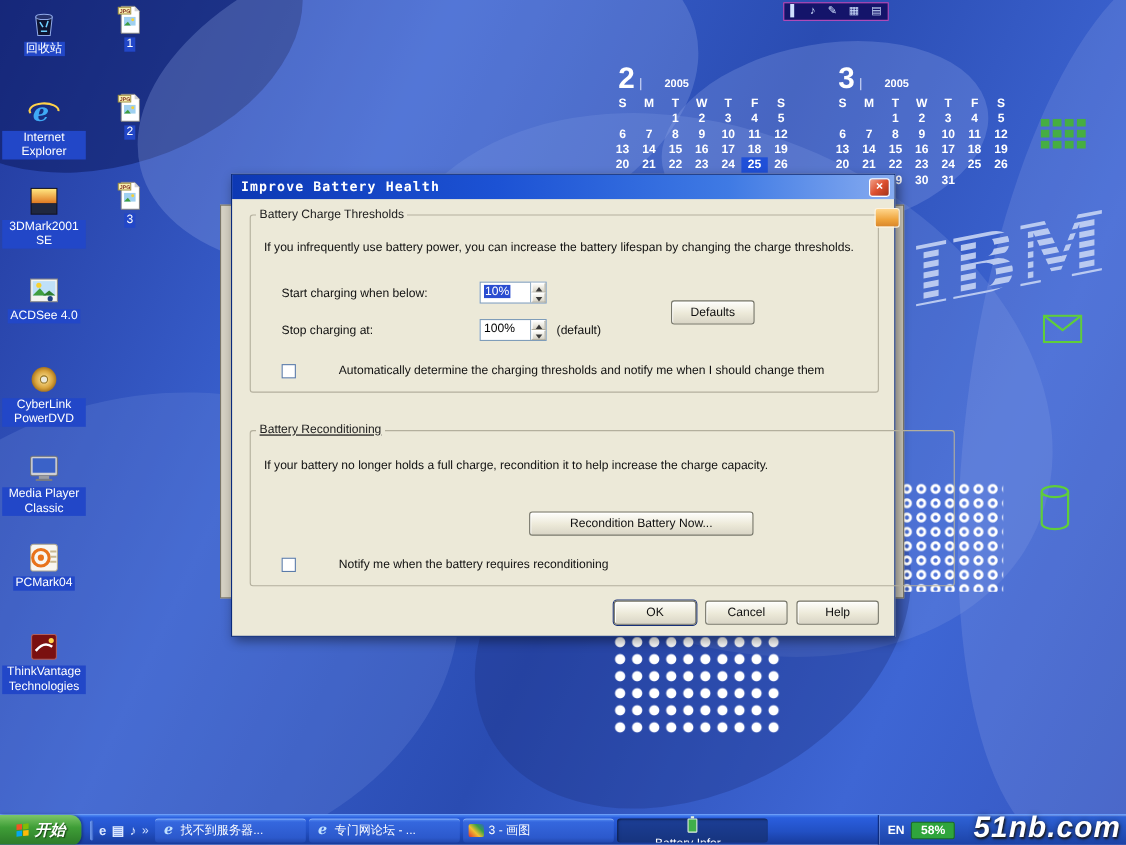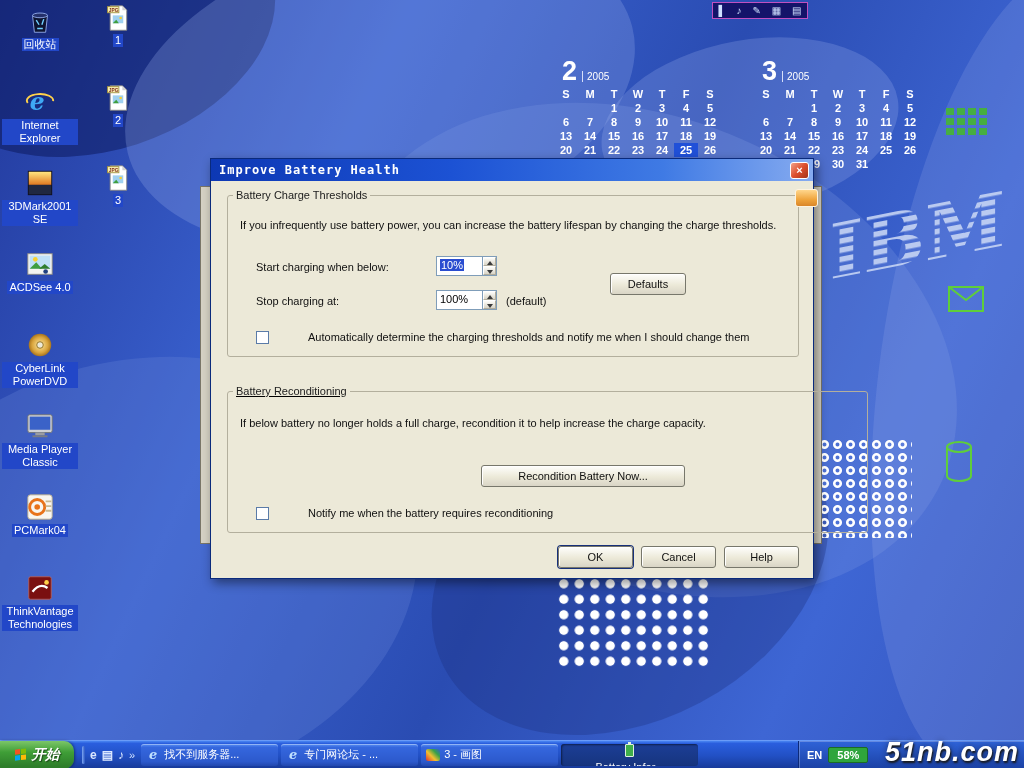--- a/index.html
+++ b/index.html
@@ -36,21 +36,21 @@
   #iconcol2{position:absolute;left:92px;top:0px;width:52px;z-index:5;}
   .dicon{height:81px;display:flex;flex-direction:column;align-items:center;cursor:pointer;}
   #iconcol2 .dicon{height:80px;}
   .ic{height:32px;display:flex;align-items:flex-end;justify-content:center;}
   .dlbl{margin-top:2px;background:#2247c8;color:#fff;padding:0 2px;text-align:center;line-height:13px;max-width:76px;}
 
   
   .cal{position:absolute;top:52px;width:172px;color:#fff;z-index:4;}
   .calhead{height:32px;display:flex;align-items:flex-end;padding-left:8px;margin-bottom:3px;}
   .calnum{font-size:27px;font-weight:bold;line-height:25px;}
-  .calyear{font-size:10px;font-weight:normal;border-left:1px solid #d6def8;margin-left:5px;padding-left:4px;margin-bottom:2px;}
+  .calyear{font-size:10px;font-weight:bold;border-left:1px solid #d6def8;margin-left:5px;padding-left:21px;margin-bottom:2px;}
   .calrow{display:flex;height:14px;}
   .calcell{width:24px;text-align:center;font-size:11px;font-weight:bold;line-height:14px;}
   .calcell.hl{background:#2050d8;}
 
   
   #bgwin{position:absolute;left:200px;top:186px;width:622px;height:358px;background:#d6d2c4;border:1px solid #7a7668;z-index:10;}
   #bgwin-orange{position:absolute;left:795px;top:189px;width:23px;height:18px;z-index:31;
     background:linear-gradient(180deg,#ffd68c,#efa43c 60%,#d9862a);border:1px solid #fdf3e0;border-radius:3px;cursor:pointer;}
 
   
@@ -483,21 +483,21 @@
         <span class="glbl" style="left:278px;top:94px;">(default)</span>
 
         <label class="chk" style="left:28px;top:130px;width:530px;">
           <span class="box"></span>
           <span class="txt">Automatically determine the charging thresholds and notify me when I should change them</span>
         </label>
       </fieldset>
 
       <fieldset class="group" style="left:16px;top:204px;width:641px;height:148px;text-decoration:underline;">
         <legend>Battery Reconditioning</legend>
-        <div class="gdesc" style="left:12px;top:20px;width:548px;">If below battery no longer holds a full charge, recondition it to help increase the charge capacity.</div>
+        <div class="gdesc" style="left:12px;top:20px;width:548px;">If your battery no longer holds a full charge, recondition it to help increase the charge capacity.</div>
         <button class="btn" style="left:253px;top:68px;width:204px;">Recondition Battery Now...</button>
         <label class="chk" style="left:28px;top:110px;width:530px;">
           <span class="box"></span>
           <span class="txt">Notify me when the battery requires reconditioning</span>
         </label>
       </fieldset>
 
       <button class="btn default" style="left:347px;top:365px;width:75px;">OK</button>
       <button class="btn" style="left:430px;top:365px;width:75px;">Cancel</button>
       <button class="btn" style="left:513px;top:365px;width:75px;">Help</button>

